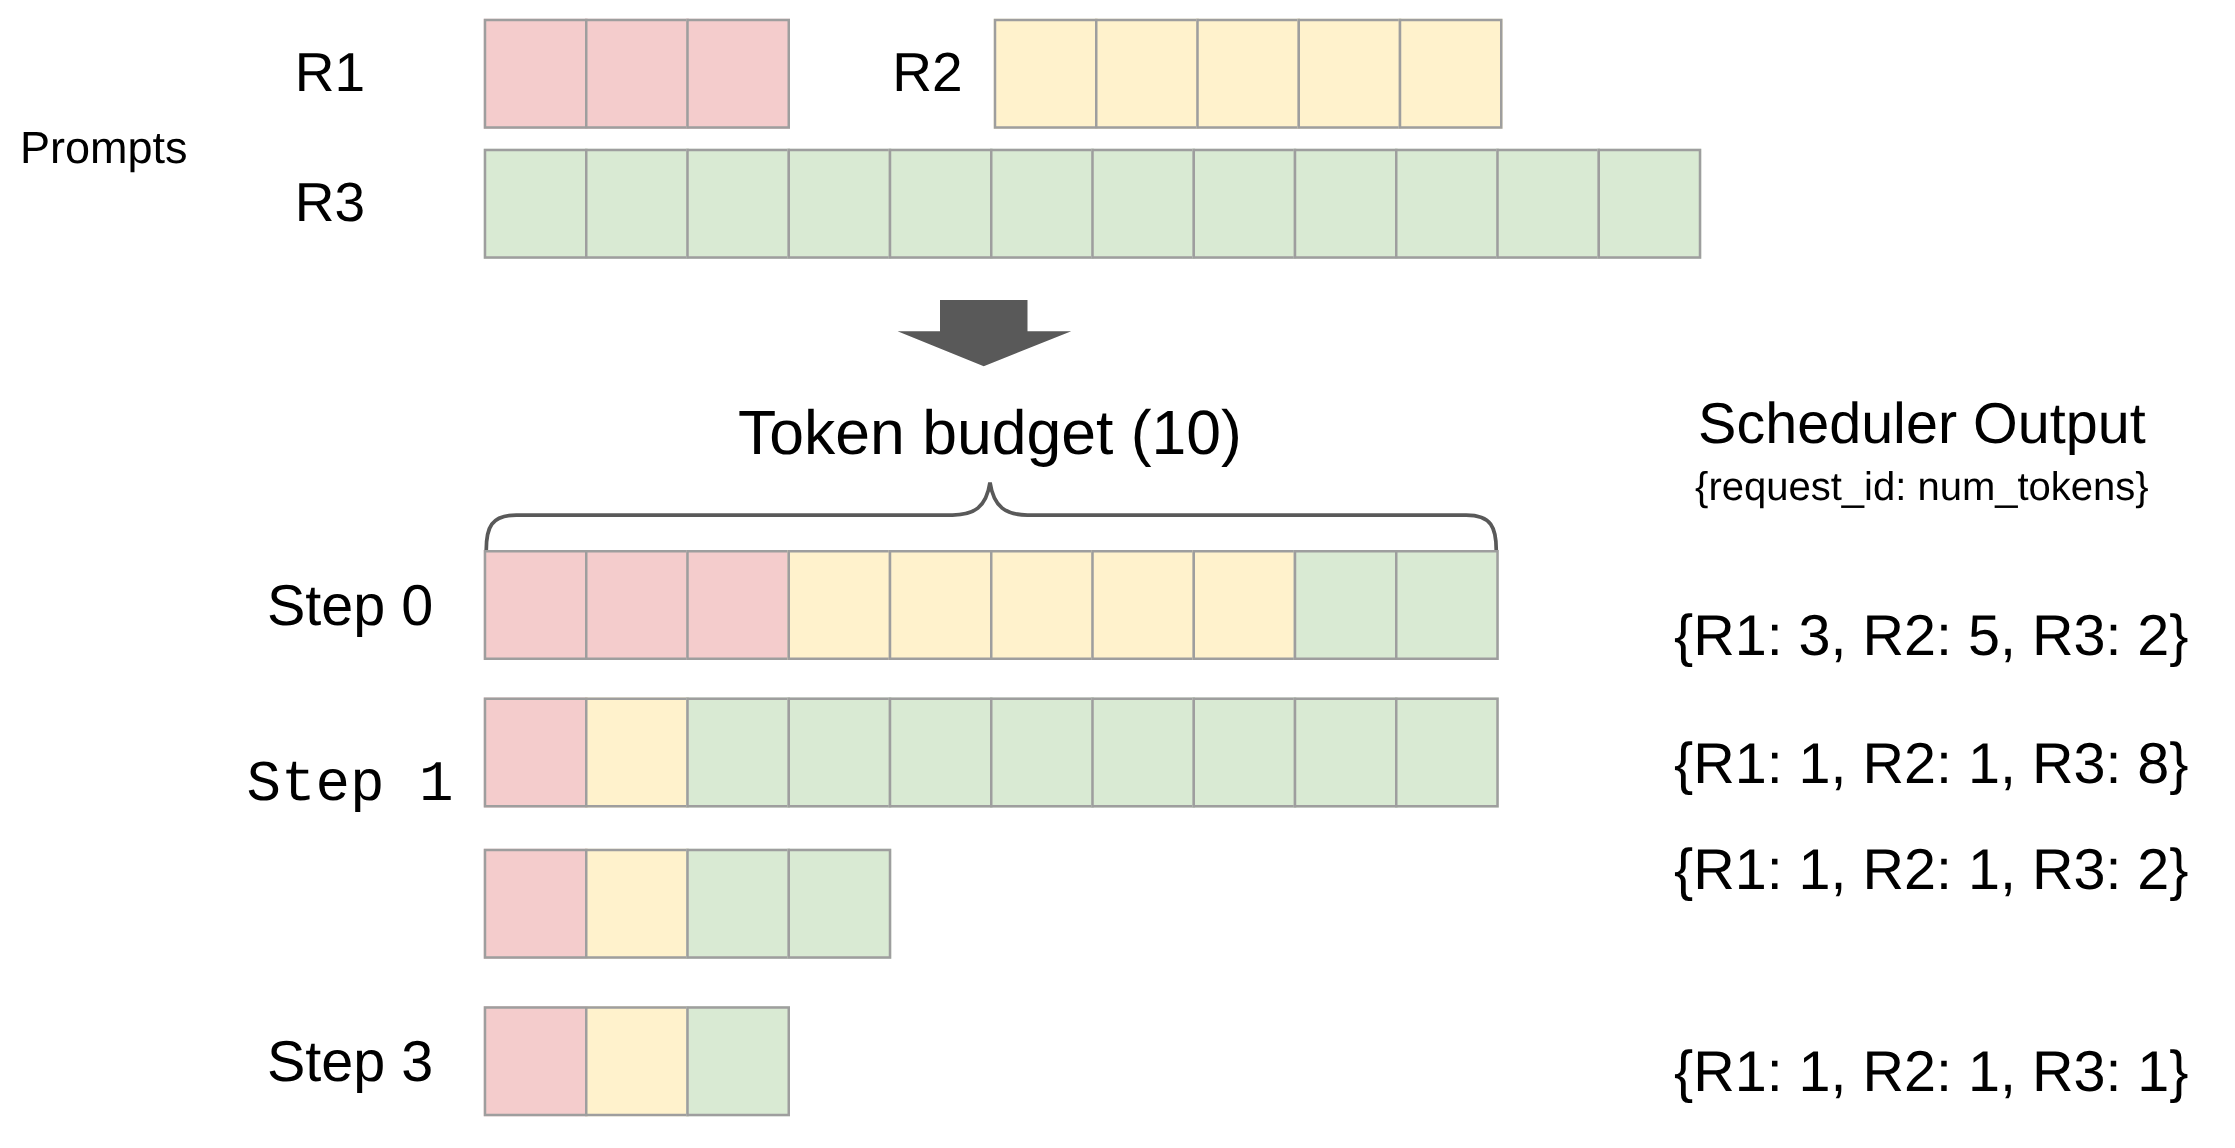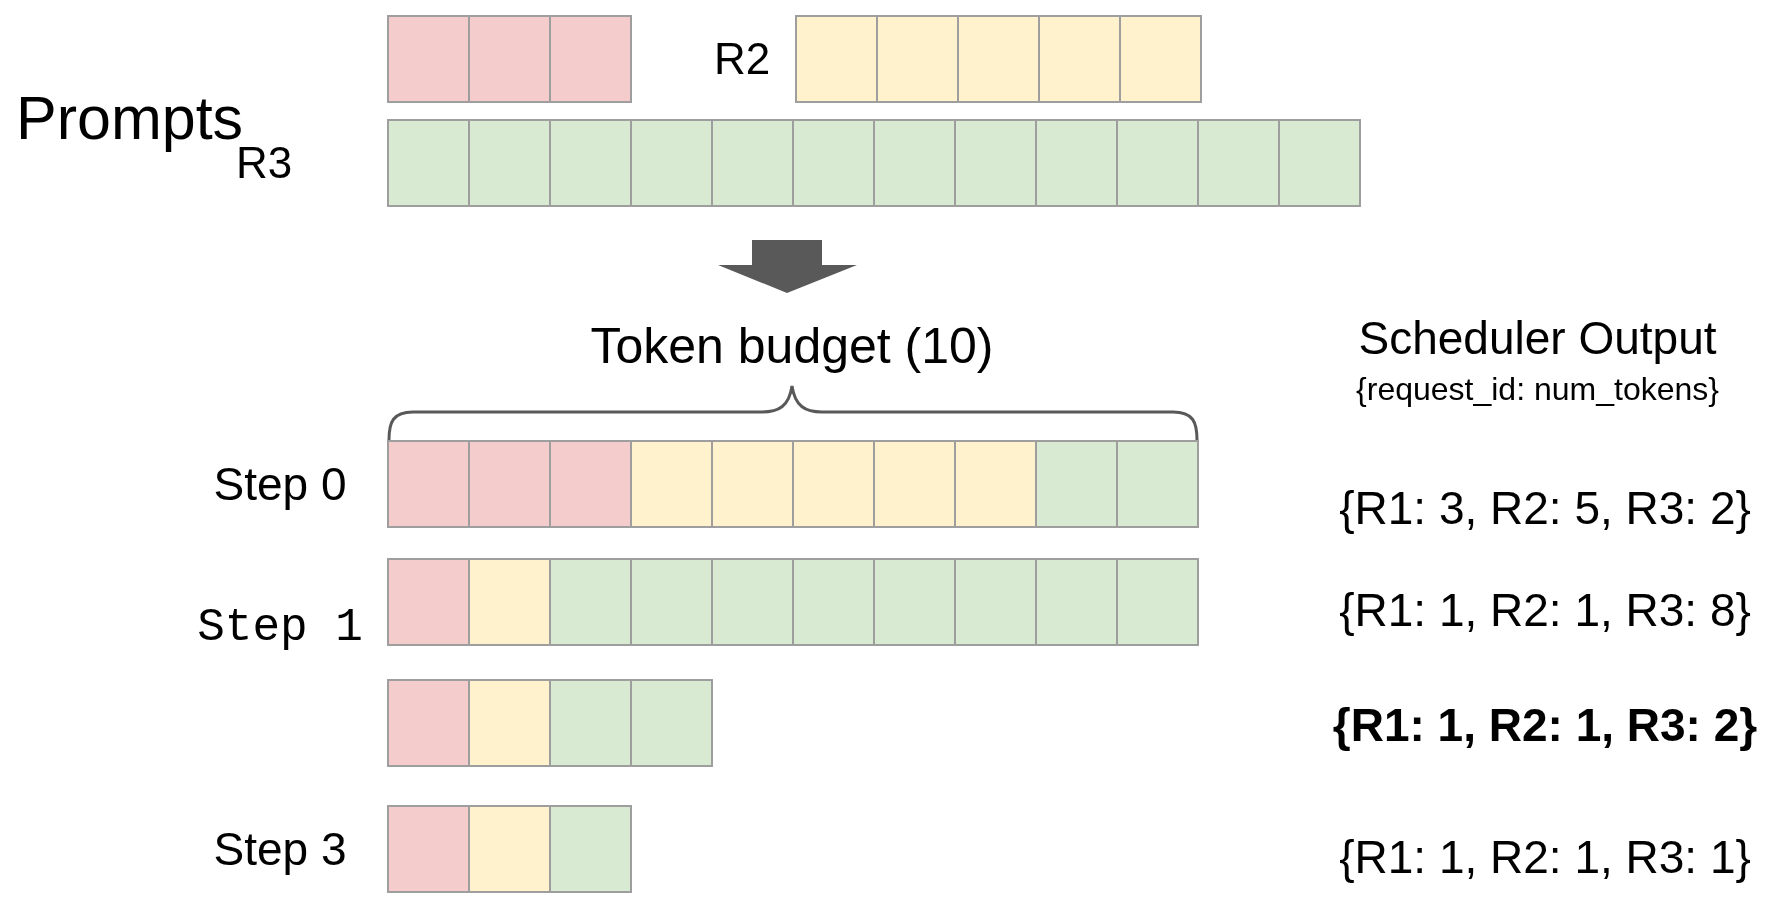--- a/index.html
+++ b/index.html
@@ -10,21 +10,21 @@
     background: #ffffff;
     font-family: "Liberation Sans", "DejaVu Sans", sans-serif;
     color: #000000;
     overflow: hidden;
   }
   .txt { position: absolute; white-space: nowrap; }
 
   .prompts-label {
     left: 16px; top: 21px; width: 200px; height: 193px;
     display: flex; align-items: center; justify-content: flex-start;
-    font-size: 61px;
+    font-size: 36px;
   }
   .rlabel {
     width: 120px; height: 88px;
     display: flex; align-items: center; justify-content: center;
     font-size: 44px;
   }
   #r1-label { left: 204px; top: 15px; }
   #r2-label { left: 682px; top: 15px; }
   #r3-label { left: 204px; top: 119px; }
 
@@ -73,30 +73,31 @@
     left: 1325px; top: 370px; width: 425px;
     text-align: center; font-size: 32px; line-height: 38px;
   }
   .output-line {
     left: 1320px; width: 450px; height: 88px;
     display: flex; align-items: center; justify-content: center;
     font-size: 46px;
   }
   #step0-output { top: 464px; }
   #step1-output { top: 566px; }
-  #step2-output { top: 681px; font-weight: bold; }
+  #step2-output { top: 651px; }
   #step3-output { top: 813px; }
 </style>
 </head>
 <body>
 
 <div class="canvas">
 
   <div class="txt prompts-label">Prompts</div>
 
+  <div class="txt rlabel" id="r1-label">R1</div>
   <div class="trow" id="r1-row">
       <div class="cell" style="background: rgb(244, 204, 204); border-color: rgb(158, 158, 158);"></div>
       <div class="cell" style="background: rgb(244, 204, 204); border-color: rgb(158, 158, 158);"></div>
       <div class="cell" style="background: rgb(244, 204, 204); border-color: rgb(158, 158, 158);"></div>
     </div>
 
   <div class="txt rlabel" id="r2-label">R2</div>
   <div class="trow" id="r2-row">
       <div class="cell" style="background: rgb(255, 242, 204); border-color: rgb(158, 158, 158);"></div>
       <div class="cell" style="background: rgb(255, 242, 204); border-color: rgb(158, 158, 158);"></div>

